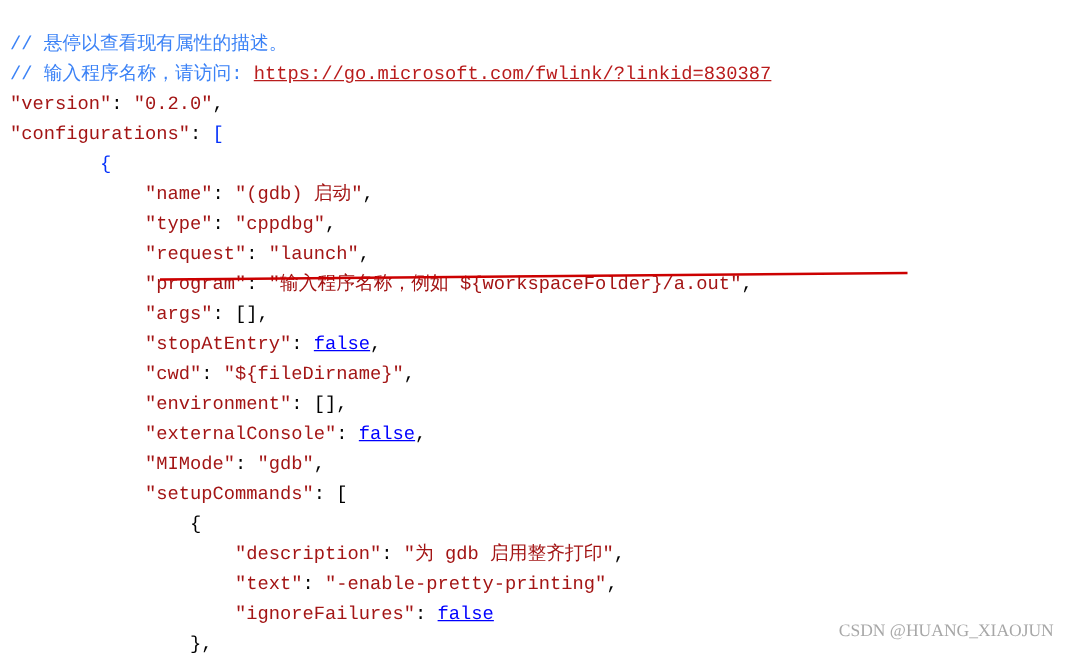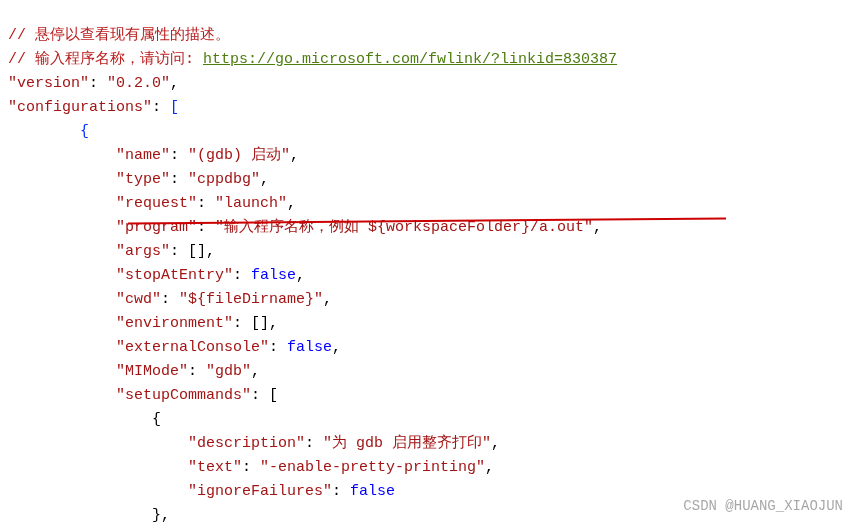--- a/index.html
+++ b/index.html
@@ -17,56 +17,57 @@
       width: 853px;
       height: 523px;
       overflow: hidden;
       position: relative;
     }
     .code-area {
       white-space: pre;
       position: relative;
     }
     .comment {
-      color: #b91c1c;
+      color: #3b82f6;
     }
     .key {
       color: #a31515;
     }
     .string {
       color: #a31515;
     }
     .plain {
       color: #000000;
     }
     .boolean {
       color: #0000ff;
+      text-decoration: underline;
     }
     .paren {
       color: #0431fa;
     }
     .curly2 {
       color: #0431fa;
     }
     .link {
-      color: #4d7c0f;
+      color: #b91c1c;
       text-decoration: underline;
     }
     .underline-red {
       position: absolute;
       border-bottom: 2px solid #cc0000;
       transform: rotate(-0.5deg);
       pointer-events: none;
     }
     .watermark {
       position: absolute;
       bottom: 6px;
       right: 10px;
       color: rgba(120,120,120,0.65);
-      font-family: Liberation Mono, monospace;
+      font-family: Liberation Serif, serif;
       font-size: 14px;
     }
   </style>
 </head>
 <body>
 
 <div class="code-area">
 <span class="comment">// 悬停以查看现有属性的描述。</span>
 <span class="comment">// 输入程序名称，请访问: </span><a class="link">https://go.microsoft.com/fwlink/?linkid=830387</a>
 <span class="key">"version"</span><span class="plain">: </span><span class="string">"0.2.0"</span><span class="plain">,</span>

